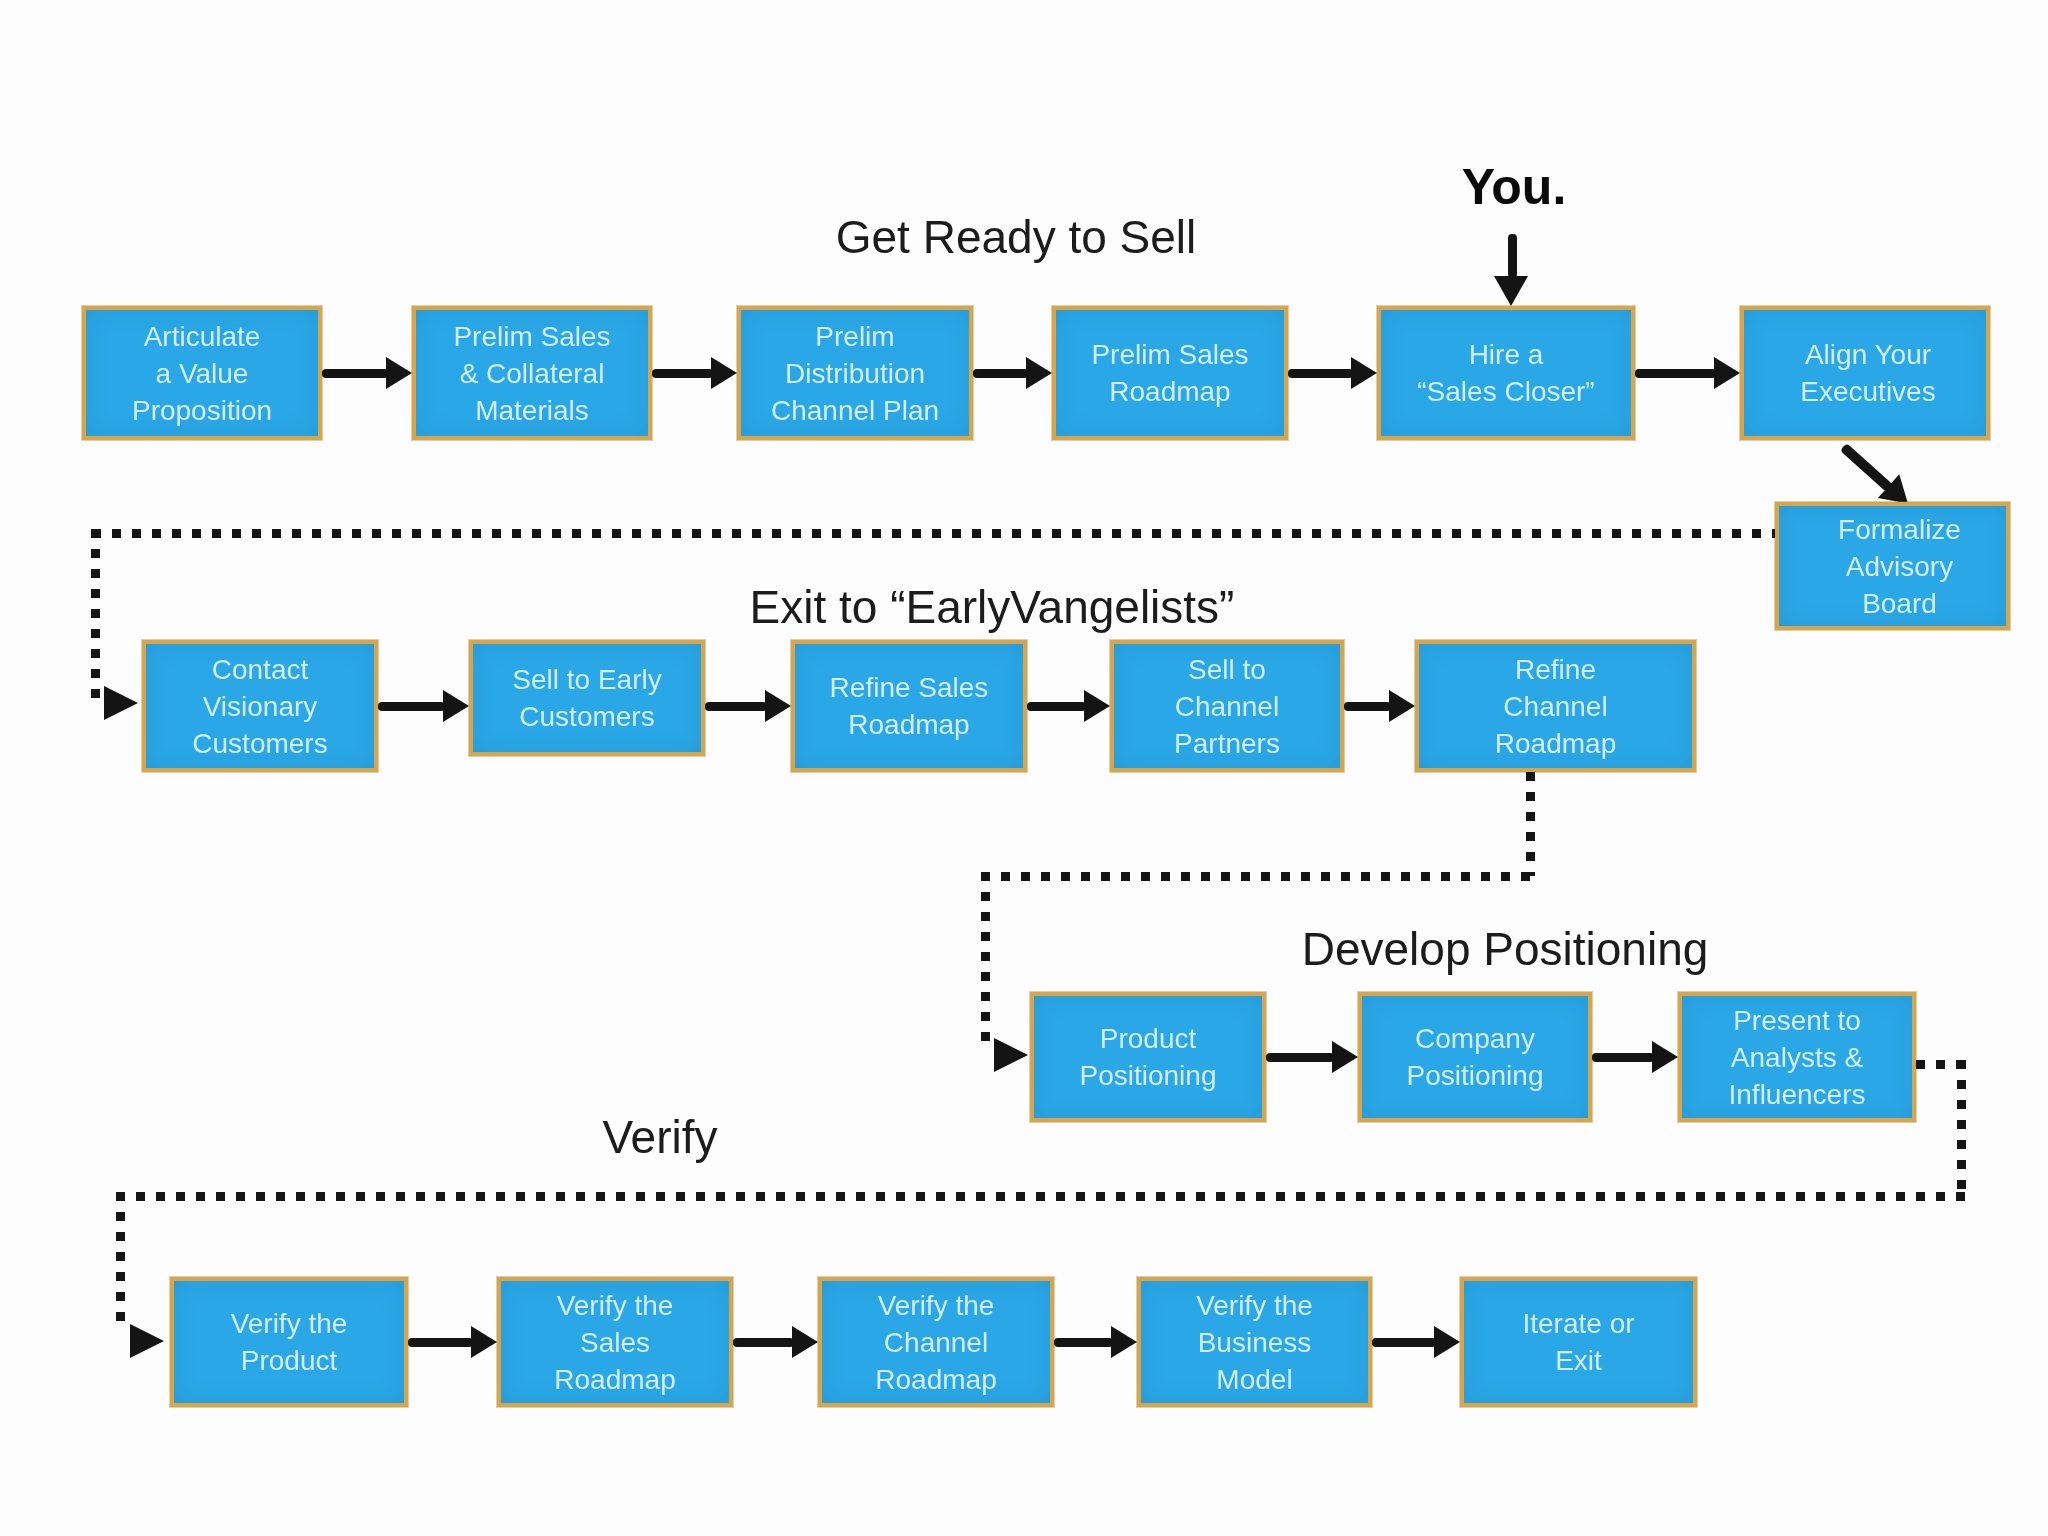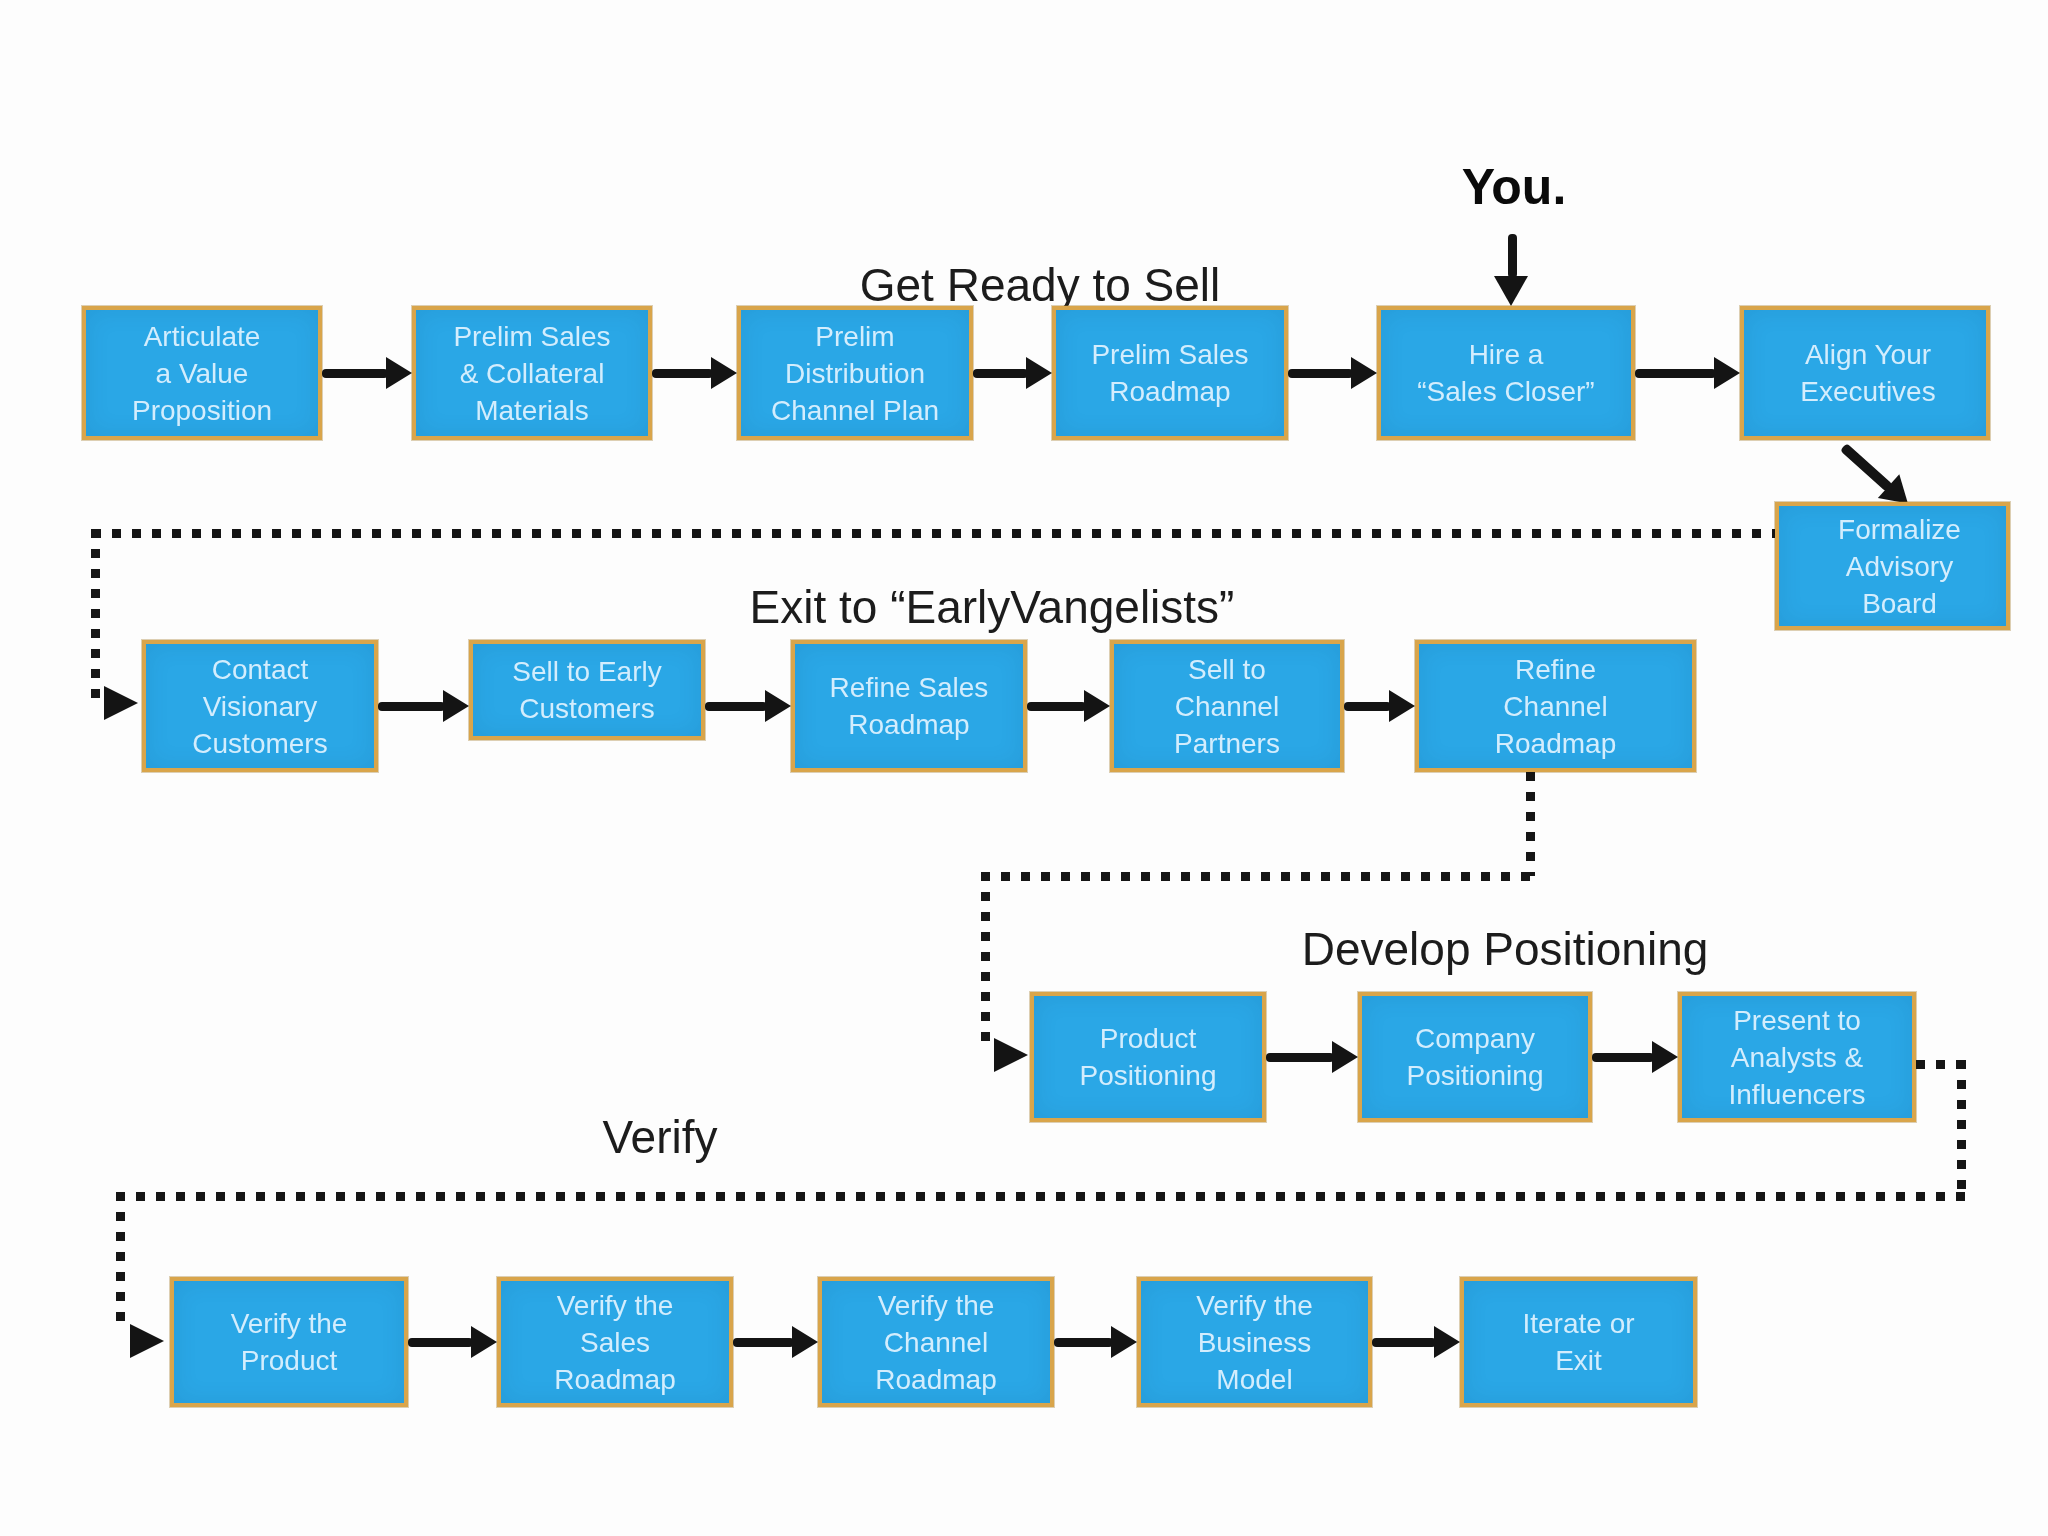--- a/index.html
+++ b/index.html
@@ -58,21 +58,21 @@
   .dot-v{position:absolute;width:9px;
     background-image:repeating-linear-gradient(to bottom,#151515 0 9px,transparent 9px 20px);}
   .dhead{position:absolute;width:0;height:0;
     border-top:17px solid transparent;border-bottom:17px solid transparent;border-left:34px solid #141414;}
 </style>
 </head>
 <body>
 
 <div id="canvas">
 
-  <div class="title" style="left:690px;top:212px;width:700px;margin-top:48px;">Get Ready to Sell</div>
+  <div class="title" style="left:666px;top:212px;width:700px;">Get Ready to Sell</div>
   <div class="title" style="left:642px;top:582px;width:700px;">Exit to “EarlyVangelists”</div>
   <div class="title" style="left:1155px;top:924px;width:700px;">Develop Positioning</div>
   <div class="title" style="left:310px;top:1112px;width:700px;">Verify</div>
 
   <div class="you" style="left:1364px;top:162px;width:300px;">You.</div>
   <div class="varrow" style="left:1494px;top:234px;height:72px;">
     <div class="sh"></div>
     <div class="hd"></div>
   </div>
 
@@ -122,21 +122,21 @@
 Advisory
 Board</div>
 
   <div class="dot-h" style="left:92px;top:529px;width:1683px;"></div>
   <div class="dot-v" style="left:91px;top:529px;height:177px;"></div>
   <div class="dhead" style="left:104px;top:686px;"></div>
 
   <div class="box" style="left:142px;top:640px;width:236px;height:132px;">Contact
 Visionary
 Customers</div>
-  <div class="box" style="left:469px;top:640px;width:236px;height:100px;">Sell to Early
+  <div class="box" style="left:469px;top:640px;width:236px;height:116px;">Sell to Early
 Customers</div>
   <div class="box" style="left:791px;top:640px;width:236px;height:132px;">Refine Sales
 Roadmap</div>
   <div class="box" style="left:1110px;top:640px;width:234px;height:132px;">Sell to
 Channel
 Partners</div>
   <div class="box" style="left:1415px;top:640px;width:281px;height:132px;">Refine
 Channel
 Roadmap</div>
 

